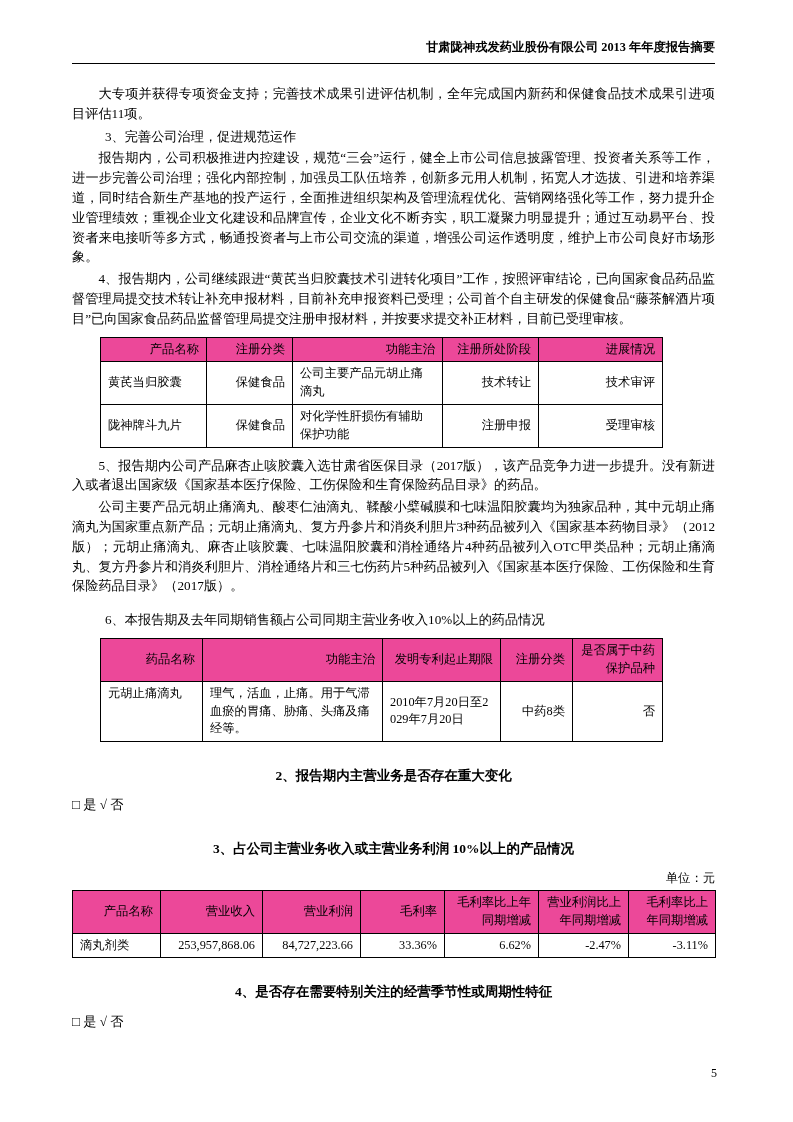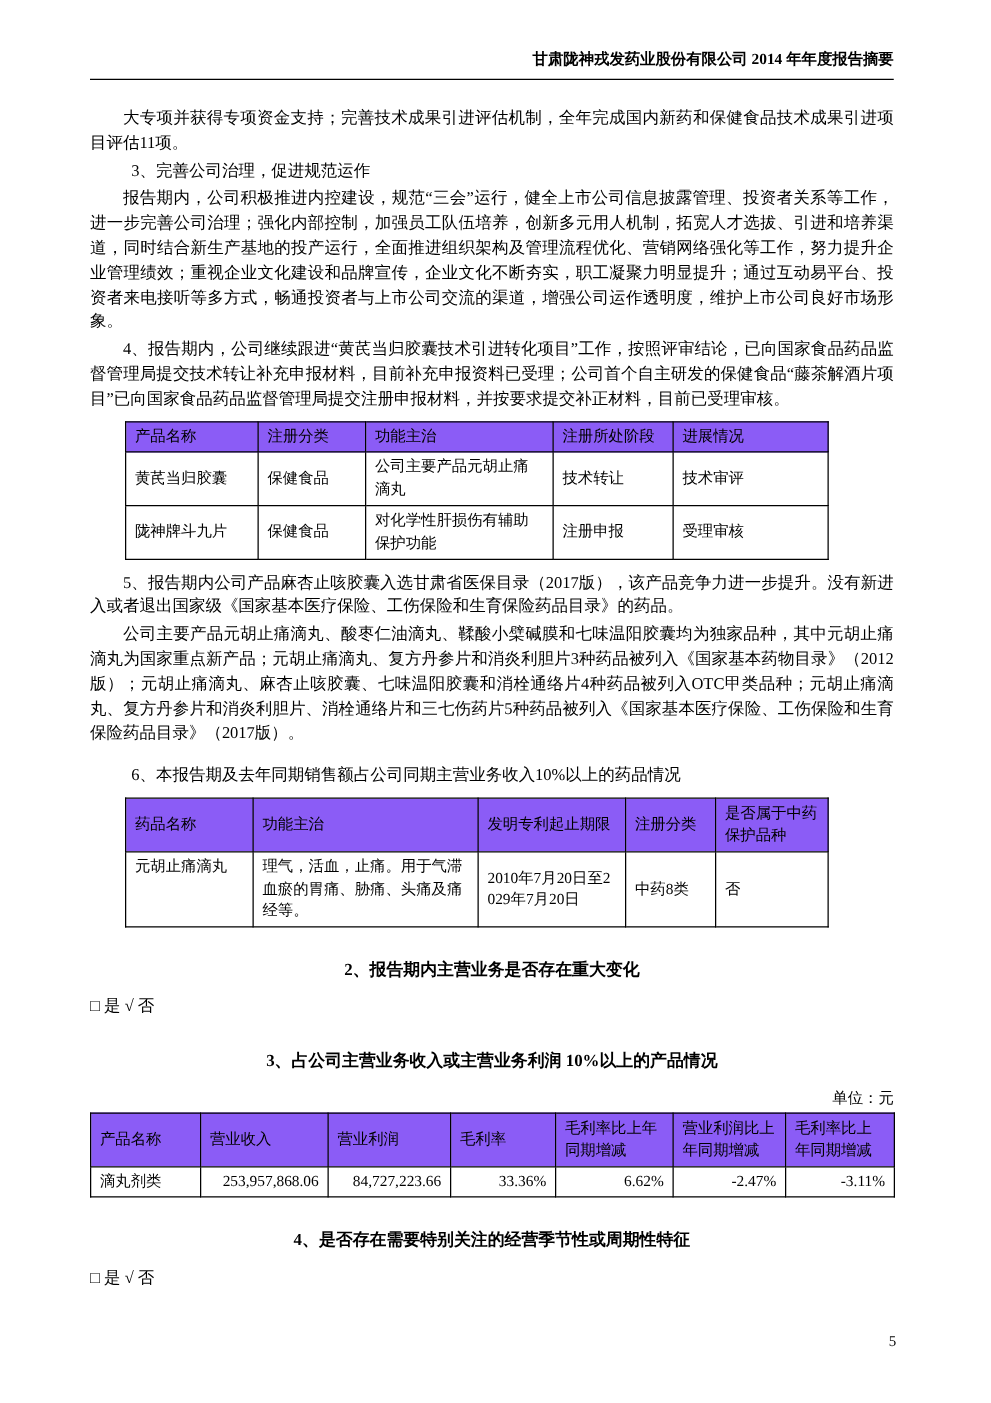--- a/index.html
+++ b/index.html
@@ -17,37 +17,37 @@
   .doc-header {
     text-align:right; font-weight:700; font-size:12.3px;
     line-height:1.3; padding-bottom:7px; border-bottom:1.3px solid #000;
   }
   .content { margin-top:20px; }
   p.para { text-indent:2em; text-align:justify; margin-top:2px; }
   p.item-title { text-indent:2.5em; margin-top:3px; }
   p.gap-top { margin-top:14px; }
   .tbl { border-collapse:collapse; font-size:12.3px; line-height:1.45; table-layout:fixed; }
   .tbl th, .tbl td { border:1px solid #000; padding:3px 7px; vertical-align:middle; word-break:break-all; }
-  .tbl th { font-weight:400; text-align:left; background:#8b5cf6; }
+  .tbl th { font-weight:400; text-align:right; background:#ec4899; }
   .tbl-indent { margin:8px 0 8px 28px; width:562px; }
   .tbl-full { margin-top:3px; width:100%; }
-  .c { text-align:left;margin-top:37px; } .l { text-align:left; } .r { text-align:right; }
+  .c { text-align:right;margin-top:37px; } .l { text-align:left; } .r { text-align:right; }
   .sec-title { font-weight:700; font-size:13.5px; margin-top:24px; text-align:center; }
   .answer { margin-top:9px; }
   .applicability { margin-top:17px; }
   .unit-line { text-align:right; font-size:12.3px; margin-top:9px; }
   .page-num { position:absolute; right:76px; bottom:40px; font-size:12px; }
 </style>
 </head>
 <body>
 
 <div class="page">
 
   <div class="doc-header">
-    <span>甘肃陇神戎发药业股份有限公司 2014 年年度报告摘要</span>
+    <span>甘肃陇神戎发药业股份有限公司 2013 年年度报告摘要</span>
   </div>
 
   <div class="content">
 
     <p class="para" style="margin-top:18px;">大专项并获得专项资金支持；完善技术成果引进评估机制，全年完成国内新药和保健食品技术成果引进项目评估11项。</p>
 
     <p class="item-title">3、完善公司治理，促进规范运作</p>
     <p class="para">报告期内，公司积极推进内控建设，规范“三会”运行，健全上市公司信息披露管理、投资者关系等工作，进一步完善公司治理；强化内部控制，加强员工队伍培养，创新多元用人机制，拓宽人才选拔、引进和培养渠道，同时结合新生产基地的投产运行，全面推进组织架构及管理流程优化、营销网络强化等工作，努力提升企业管理绩效；重视企业文化建设和品牌宣传，企业文化不断夯实，职工凝聚力明显提升；通过互动易平台、投资者来电接听等多方式，畅通投资者与上市公司交流的渠道，增强公司运作透明度，维护上市公司良好市场形象。</p>
 
     <p class="para">4、报告期内，公司继续跟进“黄芪当归胶囊技术引进转化项目”工作，按照评审结论，已向国家食品药品监督管理局提交技术转让补充申报材料，目前补充申报资料已受理；公司首个自主研发的保健食品“藤茶解酒片项目”已向国家食品药品监督管理局提交注册申报材料，并按要求提交补正材料，目前已受理审核。</p>

